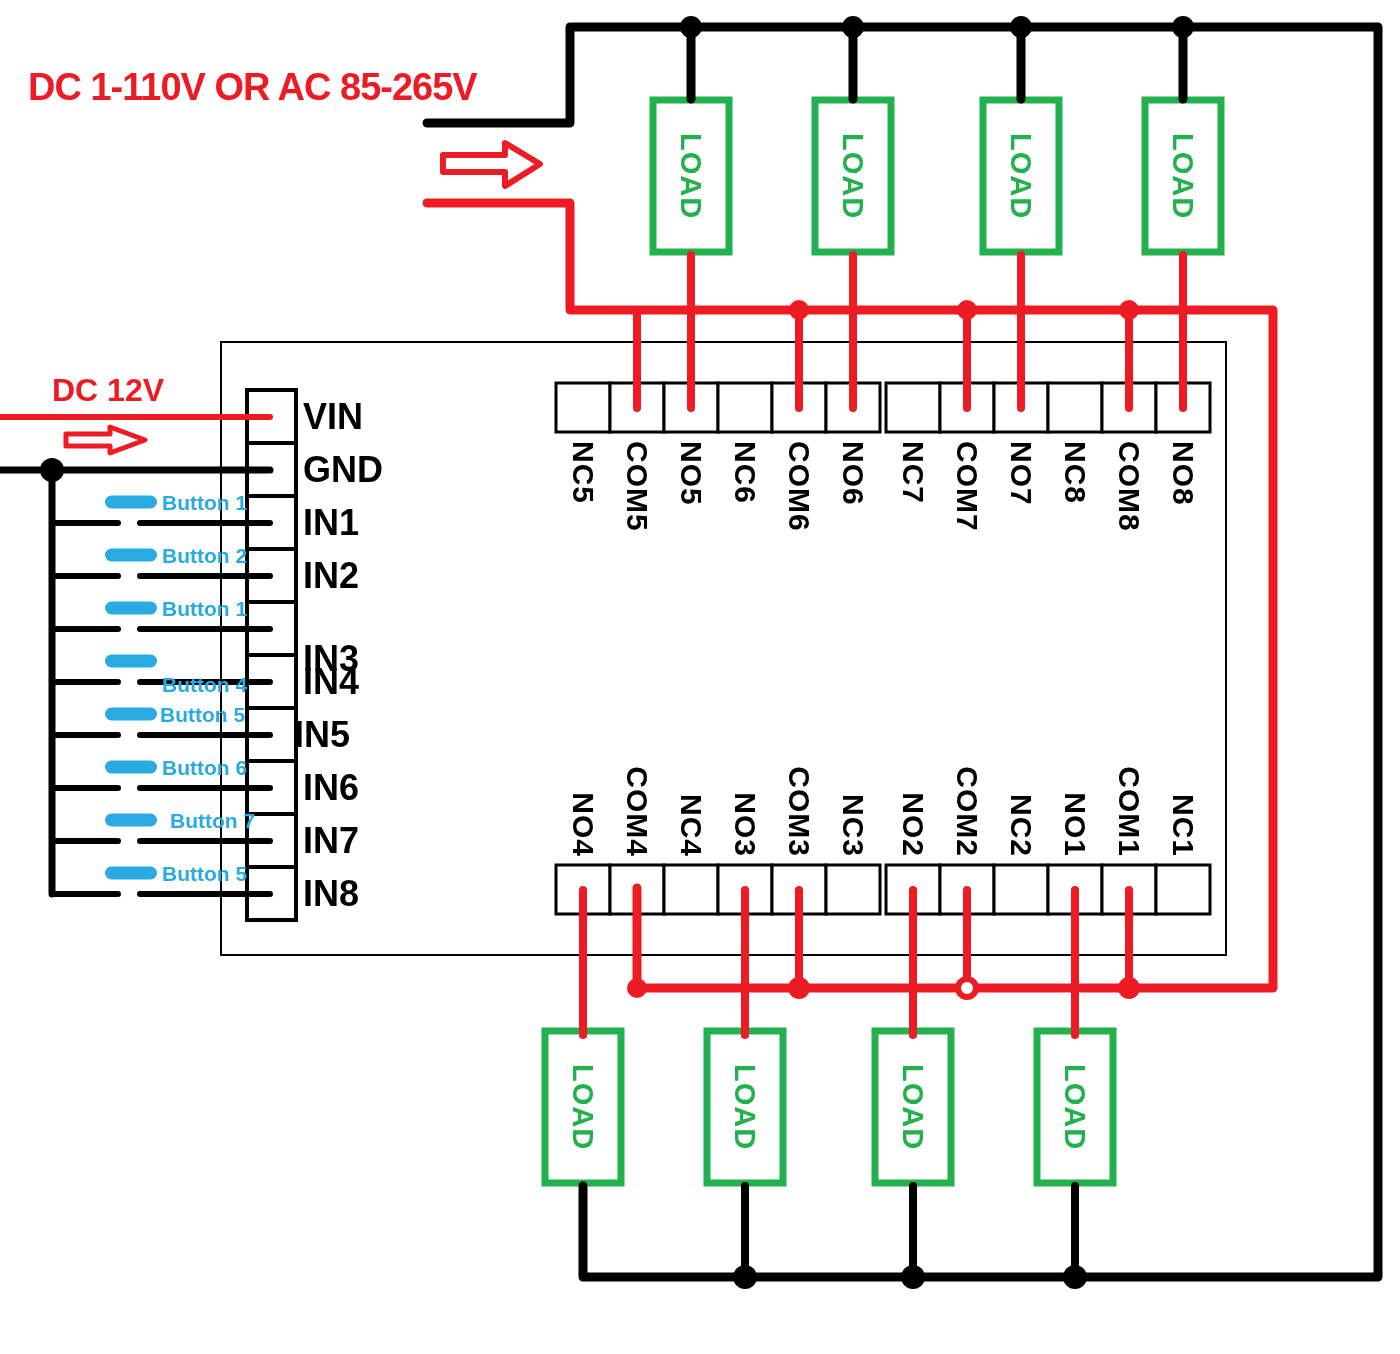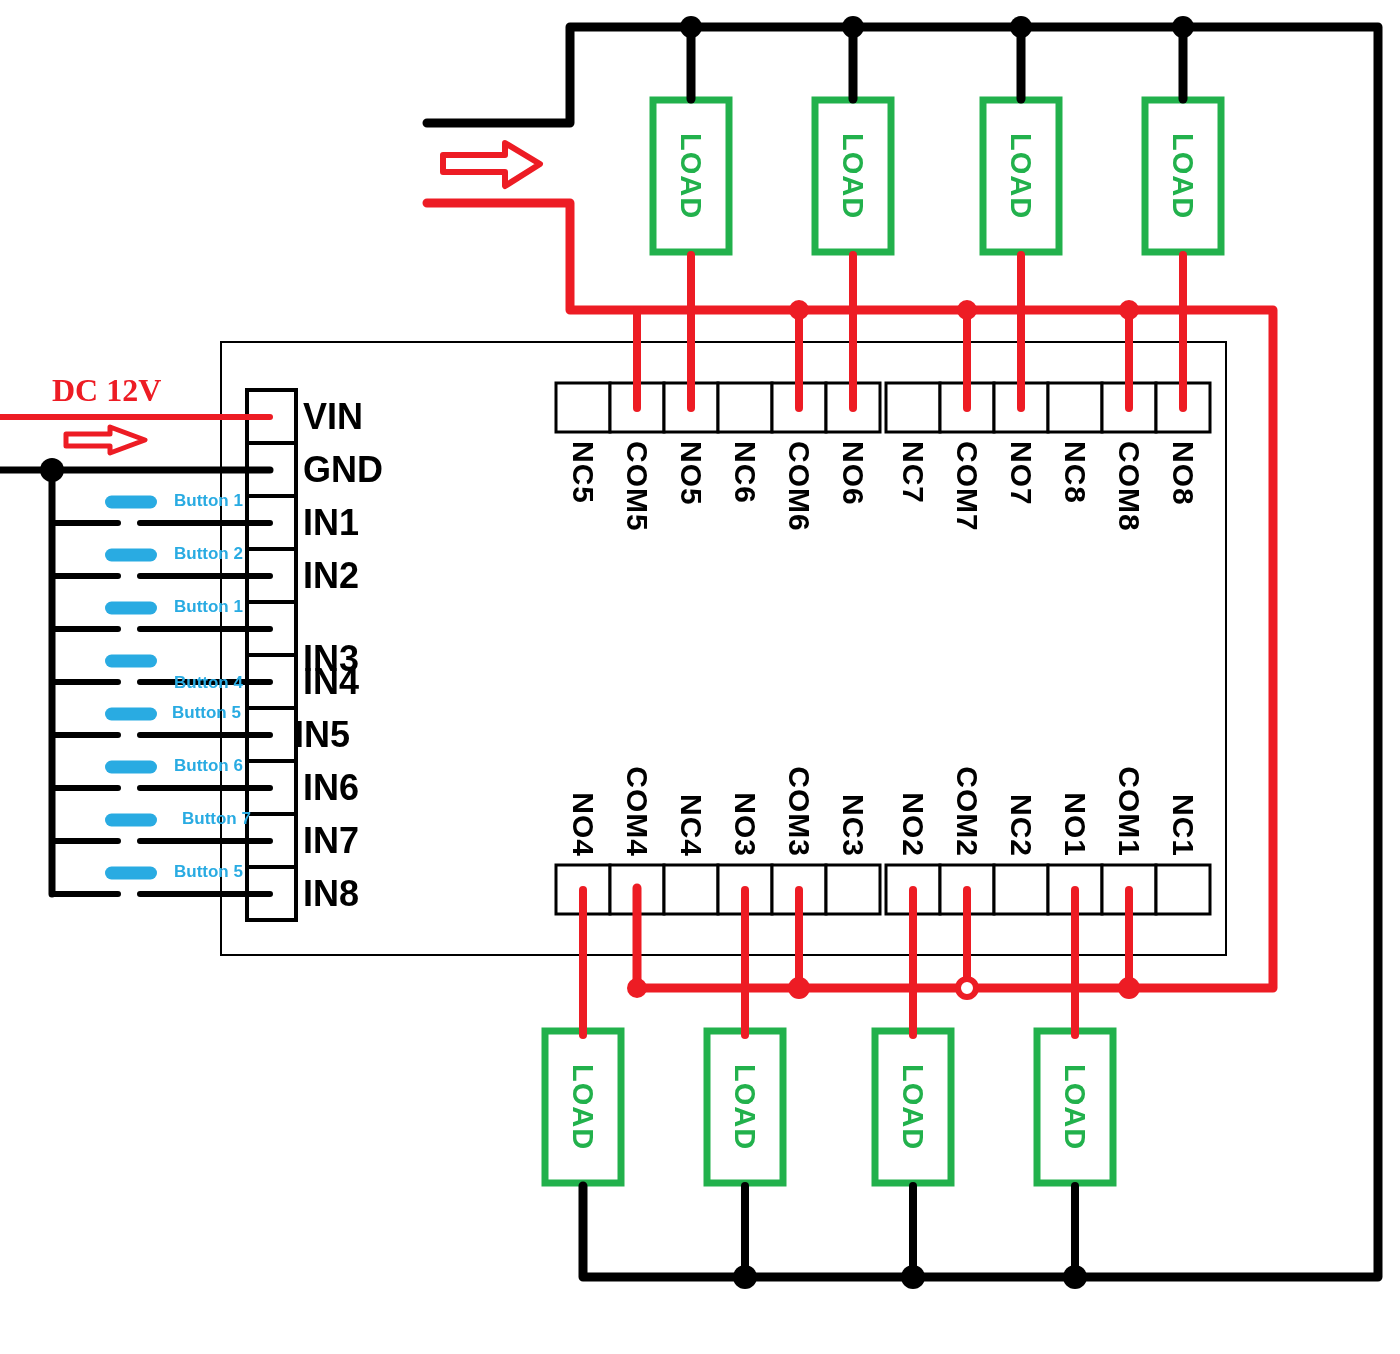--- a/index.html
+++ b/index.html
@@ -2,29 +2,29 @@
 <html style="--red: #ED1C24; --green: #22B14C; --blue: #29ABE2; --black: #000000;"><head>
 <meta charset="utf-8">
 <style>
   :root{ --red:#ED1C24; --green:#22B14C; --blue:#29ABE2; --black:#000000; }
   html,body{margin:0;padding:0;background:#fff;}
   .stage{position:relative;width:1400px;height:1354px;background:#ffffff;overflow:hidden;
          font-family:"Liberation Sans",sans-serif;}
   .stage svg{position:absolute;left:0;top:0;}
   .lbl{position:absolute;font-weight:bold;white-space:nowrap;line-height:1;}
   .title1{font-size:38px;letter-spacing:-1px;color:var(--red);}
-  .title2{font-size:32px;color:var(--red);font-family:Liberation Serif, serif;}
+  .title2{font-size:32px;color:var(--red);}
   .pin-lbl{font-size:36px;color:var(--black);height:44px;display:flex;align-items:center;text-align:right;}
   .vlbl{font-size:30px;letter-spacing:1px;color:var(--black);
         transform-origin:0 0;transform:rotate(90deg);}
   .vlbl-b{font-size:30px;letter-spacing:1px;color:var(--black);
         transform-origin:0 0;transform:rotate(90deg) translateX(-100%);}
   .load-lbl{font-size:29px;letter-spacing:1px;color:var(--green);
         transform-origin:0 0;transform:rotate(90deg) translateX(-50%);}
-  .btn-lbl{font-size:17px;color:var(--blue);margin-left:12px;}
+  .btn-lbl{font-size:21px;color:var(--blue);}
   
   .sk{stroke:var(--black);} .sr{stroke:var(--red);} .sg{stroke:var(--green);}
   .fk{fill:var(--black);} .fr{fill:var(--red);} .fb{fill:var(--blue);}
   .nf{fill:none;} .fw{fill:#ffffff;}
 </style>
 </head>
 <body>
 
 <div class="stage">
 
@@ -160,20 +160,21 @@
     <rect x="105" y="548.5" width="52" height="13" rx="6.5" class="fb"></rect>
     <rect x="105" y="601.5" width="52" height="13" rx="6.5" class="fb"></rect>
     <rect x="105" y="654.5" width="52" height="13" rx="6.5" class="fb"></rect>
     <rect x="105" y="707.5" width="52" height="13" rx="6.5" class="fb"></rect>
     <rect x="105" y="760.5" width="52" height="13" rx="6.5" class="fb"></rect>
     <rect x="105" y="813.5" width="52" height="13" rx="6.5" class="fb"></rect>
     <rect x="105" y="866.5" width="52" height="13" rx="6.5" class="fb"></rect>
   </g>
 </svg>
 
+<div class="lbl title1" style="left:28px;top:68px">DC 1-110V OR AC 85-265V</div>
 <div class="lbl title2" style="left:52px;top:374px">DC 12V</div>
 
 <div class="lbl pin-lbl" style="left:303px;top:395px">VIN</div>
 <div class="lbl pin-lbl" style="left:303px;top:448px">GND</div>
 <div class="lbl pin-lbl" style="left:303px;top:501px">IN1</div>
 <div class="lbl pin-lbl" style="left:303px;top:554px">IN2</div>
 <div class="lbl pin-lbl" style="left:303px;top:637px">IN3</div>
 <div class="lbl pin-lbl" style="left:303px;top:660px">IN4</div>
 <div class="lbl pin-lbl" style="left:294px;top:713px">IN5</div>
 <div class="lbl pin-lbl" style="left:303px;top:766px">IN6</div>

